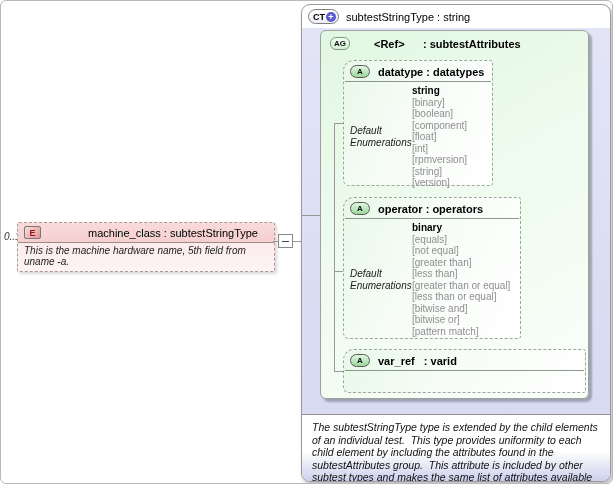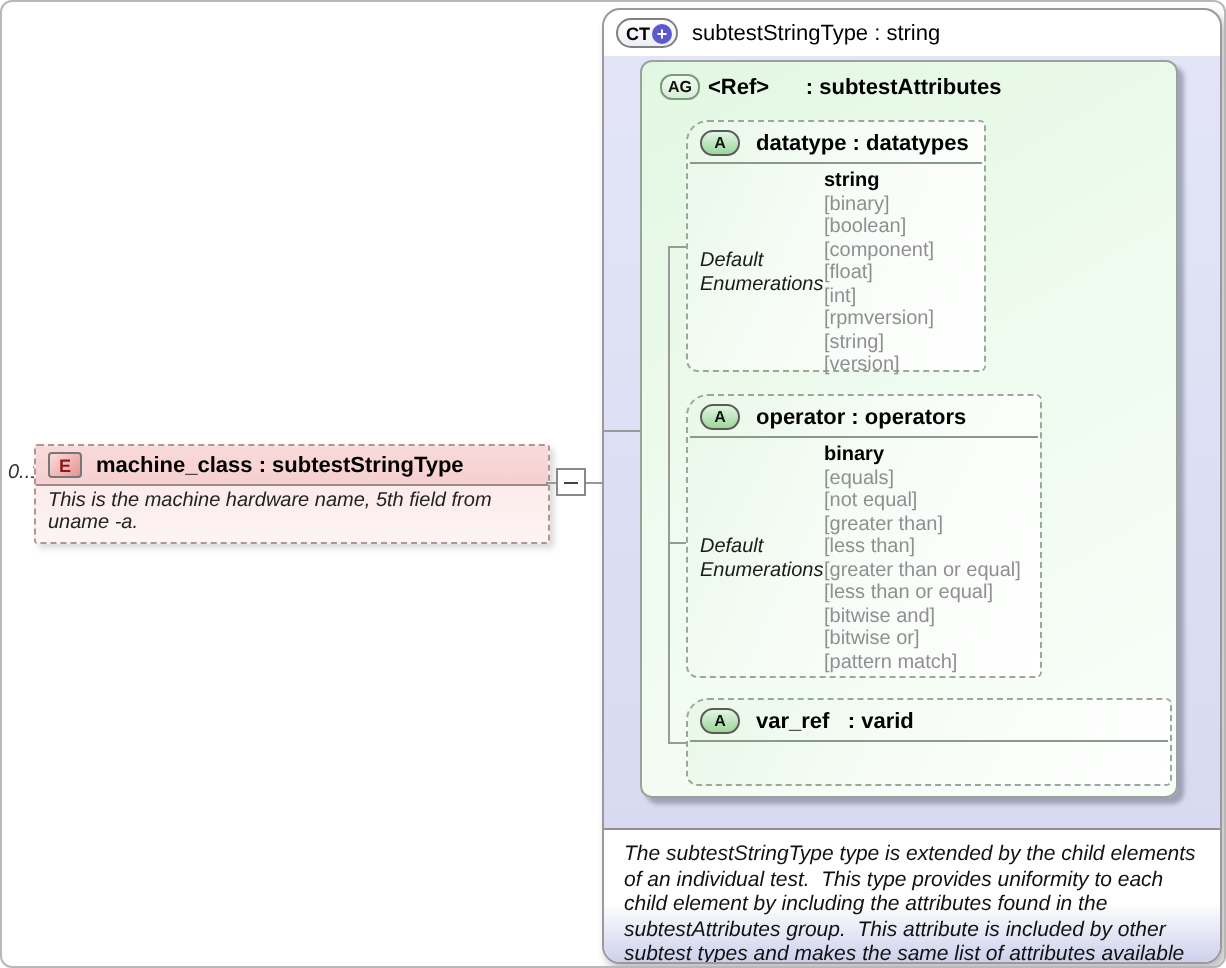--- a/index.html
+++ b/index.html
@@ -7,21 +7,21 @@
     font-family:"Liberation Sans",sans-serif;color:#000;overflow:hidden;
     border:1px solid #b8b8b8;border-radius:6px;box-sizing:border-box;}
 
   
   .occurrence{position:absolute;left:3px;top:230px;font-size:10px;font-style:italic;color:#333;}
   .element-box{position:absolute;left:16px;top:221px;width:256px;
     border:1px dashed #b09595;border-radius:2px;background:#fceeee;
     box-shadow:2px 2px 3px rgba(150,150,150,.35);}
   .element-header{display:flex;align-items:center;gap:7px;padding:3px 6px;
     background:linear-gradient(180deg,#f9dada,#f6cfcf);}
-  .element-title{font-size:11px;font-weight:bold;white-space:pre;}
+  .element-title{font-size:11px;font-weight:normal;white-space:pre;margin-left:40px;}
   .element-sep{height:1px;background:#9a8a8a;}
   .element-annotation{padding:2px 6px 4px;font-size:10px;font-style:italic;
     color:#222;background:linear-gradient(180deg,#fcebeb,#fdf4f4);}
 
   .badge{display:inline-flex;align-items:center;justify-content:center;
     font-weight:bold;box-sizing:border-box;flex-shrink:0;}
   .badge-e{width:17px;height:13px;font-size:9px;color:#8b1a1a;
     background:linear-gradient(135deg,#fcdcdc,#e69494);border:1px solid #777;border-radius:2px;}
 
   
@@ -46,21 +46,21 @@
 
   .ct-content{position:absolute;left:0;right:0;top:23px;height:386px;
     background:linear-gradient(180deg,#e3e5f7,#d7daf1);}
   .entry-line{position:absolute;left:0;top:187px;width:32px;height:1px;background:#999;}
 
   
   .ag-panel{position:absolute;left:18px;top:2px;width:269px;height:369px;
     border:1px solid #9aa39a;border-radius:6px;box-sizing:border-box;
     background:linear-gradient(150deg,#e2f7e2 0%,#eefbee 45%,#fafefa 100%);
     box-shadow:3px 3px 2px rgba(110,115,135,.55);}
-  .ag-header{display:flex;align-items:center;gap:4px;padding:6px 8px 0 9px;}
+  .ag-header{display:flex;align-items:center;gap:24px;padding:6px 8px 0 9px;}
   .ag-title{font-size:11px;font-weight:bold;white-space:pre;}
   .badge-ag{height:13px;padding:0 3px;font-size:8px;color:#111;
     background:linear-gradient(180deg,#f2fbf2,#d4efd4);border:1px solid #7c9a7c;border-radius:6px;}
 
   .tree-vline{position:absolute;left:13px;top:92px;width:1px;height:249px;background:#999;}
   .tree-stub{position:absolute;left:13px;width:9px;height:1px;background:#999;}
   .stub-1{top:92px;}.stub-2{top:240px;}.stub-3{top:340px;}
 
   
   .attr-box{position:absolute;border:1px dashed #9aa89a;box-sizing:border-box;

